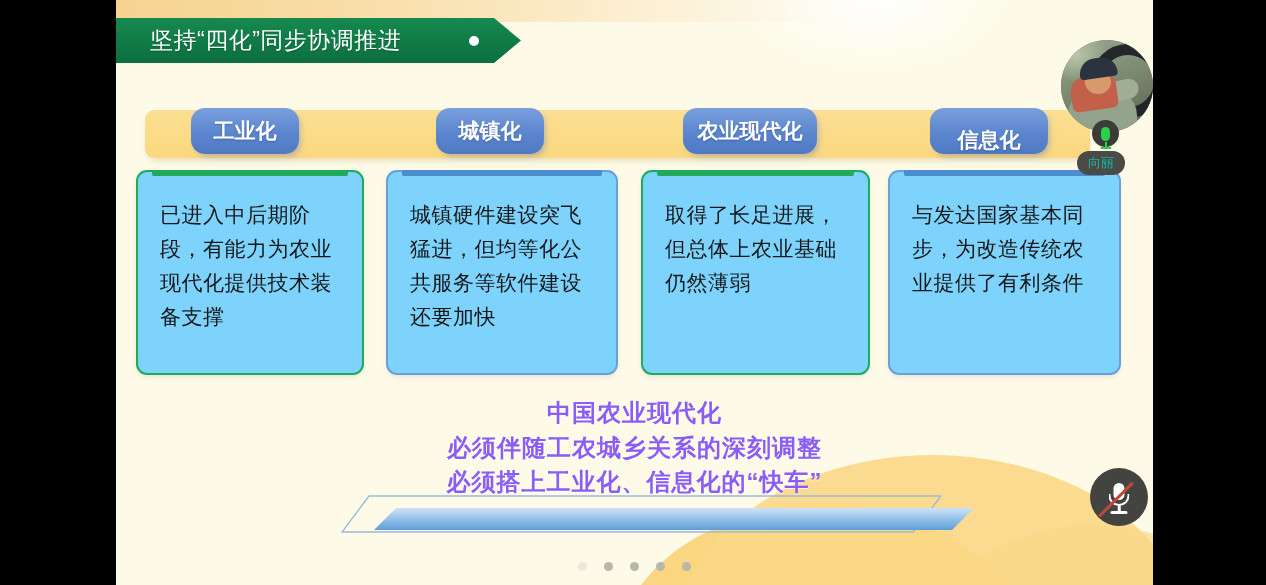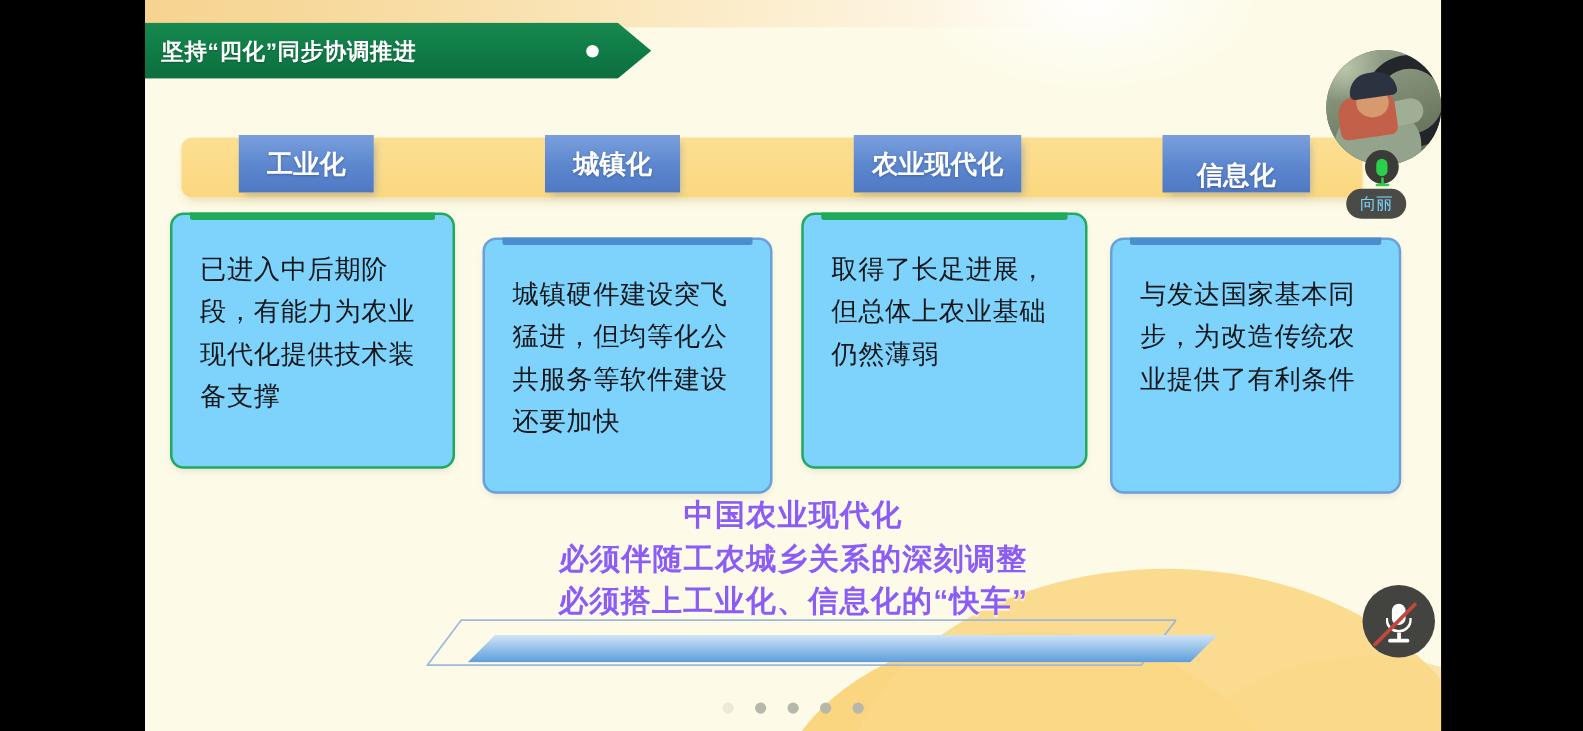--- a/index.html
+++ b/index.html
@@ -62,42 +62,42 @@
 
   
   .title-ribbon {
     position: absolute; left: 0; top: 18px; height: 45px; width: 405px;
     background: linear-gradient(180deg, #17894f 0%, #0f7a46 55%, #0d6e3f 100%);
     clip-path: polygon(0 0, 378px 0, 405px 50%, 378px 100%, 0 100%);
     z-index: 10;
     display: flex; align-items: center;
   }
   .title-text {
-    color: #fff; font-size: 18px; font-weight: bold;
-    letter-spacing: .5px; padding-left: 13px; white-space: nowrap;
+    color: #fff; font-size: 23px; font-weight: normal;
+    letter-spacing: .5px; padding-left: 34px; white-space: nowrap;
     text-shadow: 0 1px 1px rgba(0,0,0,.25);
   }
   .title-dot {
     position: absolute; right: 42px; top: 50%; transform: translateY(-50%);
     width: 10px; height: 10px; border-radius: 50%; background: #fff;
   }
 
   
   .header-bar {
     position: absolute; left: 29px; top: 110px;
     width: 945px; height: 48px;
     background: linear-gradient(180deg, #fcdf93 0%, #fbd87f 100%);
     border-radius: 9px;
     box-shadow: 0 5px 9px -4px rgba(190,160,90,.45);
     z-index: 8;
   }
   .tag {
     position: absolute; top: 108px; height: 46px;
     background: linear-gradient(180deg, #7a9fdc 0%, #5b86ce 55%, #5079c4 100%);
-    border-radius: 0;
+    border-radius: 14px;
     box-shadow: 3px 4px 6px -2px rgba(120,140,180,.55);
     display: flex; align-items: center; justify-content: center;
     z-index: 9;
   }
   .tag span {
     color: #fff; font-size: 21px; font-weight: bold; white-space: nowrap;
     text-shadow: 0 1px 2px rgba(40,60,110,.45);
   }
   .tag-0 { left: 75px;  width: 108px; }
   .tag-1 { left: 320px; width: 108px; }
@@ -105,21 +105,21 @@
   .tag-3 { left: 814px; width: 118px; align-items: flex-end; }
 
   
   .card {
     position: absolute; top: 170px; height: 205px;
     background: #7dd3fc; border-radius: 11px;
     z-index: 7;
     box-shadow: 0 3px 7px -3px rgba(150,150,120,.35);
   }
   .card-green { border: 2.5px solid #1faa5c; }
-  .card-blue  { border: 2.5px solid #6a9fd8; margin-top: 20px; }
+  .card-blue  { border: 2.5px solid #6a9fd8; }
   .card-cap {
     position: absolute; left: 14px; right: 14px; top: -2.5px; height: 6px;
     border-radius: 0 0 2px 2px;
   }
   .card-green .card-cap { background: #1faa5c; }
   .card-blue  .card-cap { background: #4a8ed0; }
   .card-body {
     padding: 26px 20px 0 22px;
     font-family: "DejaVu Serif", "Liberation Serif", serif;
     font-size: 21px; line-height: 1.62; color: #15171a;
@@ -199,21 +199,21 @@
     position: absolute; left: 50%; bottom: -6px; transform: translateX(-50%);
     width: 2px; height: 5px; background: #2ad04a;
   }
   .mic-badge .base {
     position: absolute; left: 50%; bottom: -8px; transform: translateX(-50%);
     width: 11px; height: 2px; background: #2ad04a; border-radius: 1px;
   }
 
   .name-pill {
     position: absolute; left: 1077px; top: 151px;
-    background: #4a4a46; color: #7dd3fc;
+    background: #4a4a46; color: #14b8a6;
     padding: 3px 11px; border-radius: 12px;
     font-size: 13px; z-index: 33; white-space: nowrap;
   }
 
   
   .mute-btn {
     position: absolute; left: 1090px; top: 468px;
     width: 58px; height: 58px; border-radius: 50%;
     background: #434340; z-index: 40;
   }

